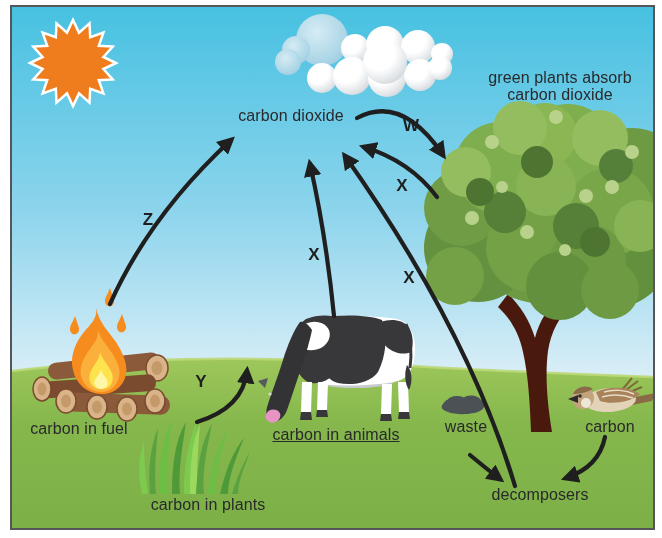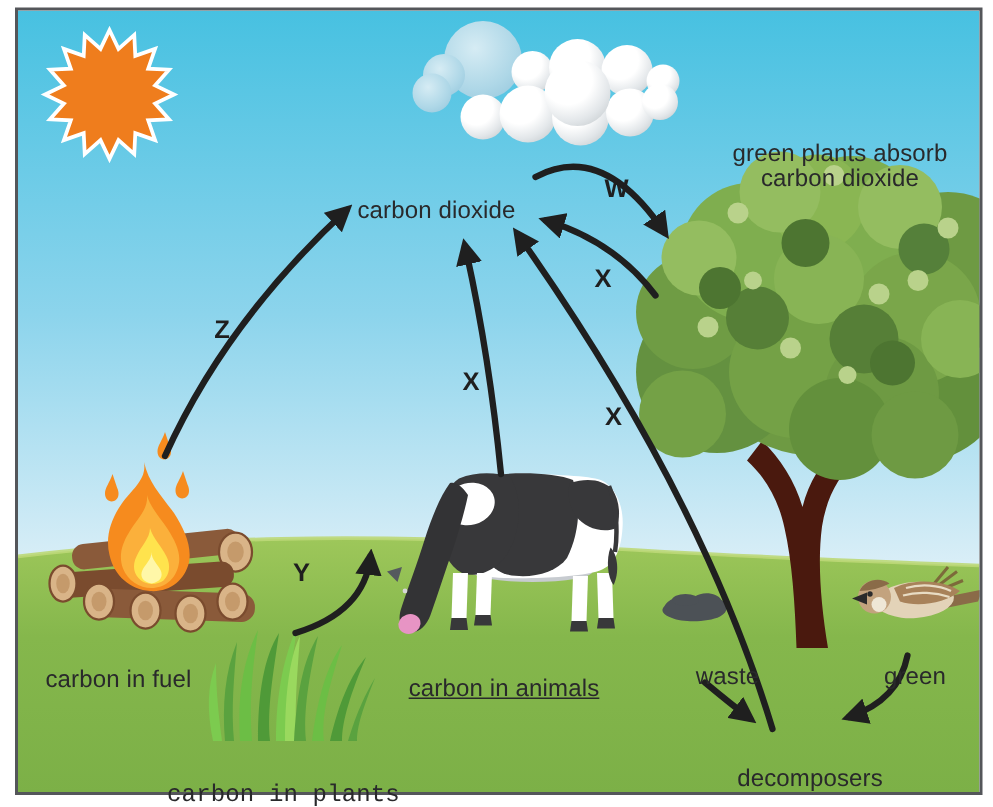--- a/index.html
+++ b/index.html
@@ -3,21 +3,21 @@
 <meta charset="utf-8">
 <style>
   html,body { margin:0; padding:0; background:#ffffff; }
   .stage {
     position:relative; width:662px; height:538px; background:#ffffff;
     font-family:"Liberation Sans", sans-serif; overflow:hidden;
   }
   .stage svg { position:absolute; left:0; top:0; }
   .lbl {
     position:absolute; text-align:center; color:#29292b;
-    font-size:16px; line-height:16.5px; letter-spacing:0.1px;margin-top:25px;
+    font-size:16px; line-height:16.5px; letter-spacing:0.1px;
   }
   .lbl span { display:block; }
   .tag {
     position:absolute; text-align:center; color:#1f1f1f;
     font-size:17px; font-weight:bold; width:26px; line-height:18px;
   }
 </style>
 </head>
 <body>
 
@@ -238,34 +238,34 @@
 
   <div class="lbl" style="left:460px; top:70px; width:200px;">
     <span>green plants absorb</span>
     <span>carbon dioxide</span>
   </div>
 
   <div class="lbl" style="left:4px; top:421px; width:150px;">
     <span>carbon in fuel</span>
   </div>
 
-  <div class="lbl" style="left:89px; top:497px; width:200px;font-family:Liberation Mono, monospace;">
+  <div class="lbl" style="left:108px; top:497px; width:200px;">
     <span>carbon in plants</span>
   </div>
 
   <div class="lbl" style="left:236px; top:427px; width:200px;text-decoration:underline;">
     <span>carbon in animals</span>
   </div>
 
-  <div class="lbl" style="left:425px; top:419px; width:120px;">
+  <div class="lbl" style="left:406px; top:419px; width:120px;">
     <span>waste</span>
   </div>
 
   <div class="lbl" style="left:560px; top:419px; width:100px;">
-    <span>green</span>
+    <span>carbon</span>
   </div>
 
   <div class="lbl" style="left:460px; top:487px; width:160px;">
     <span>decomposers</span>
   </div>
 
   <div class="tag" style="left:398px; top:117px;">W</div>
   <div class="tag" style="left:389px; top:177px;">X</div>
   <div class="tag" style="left:301px; top:246px;">X</div>
   <div class="tag" style="left:396px; top:269px;">X</div>

